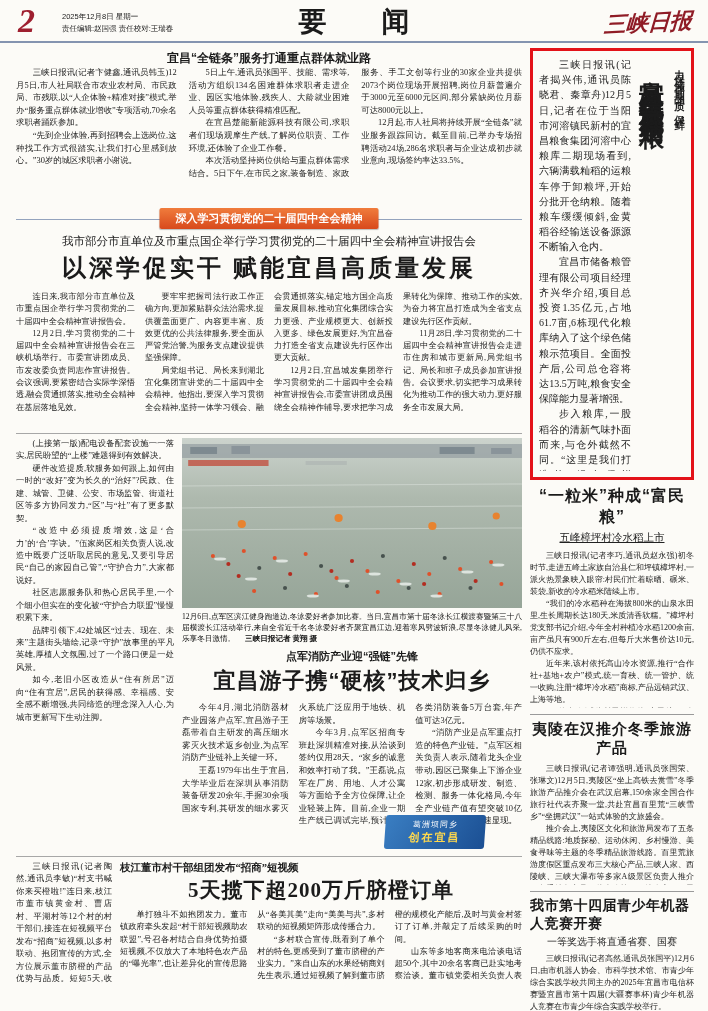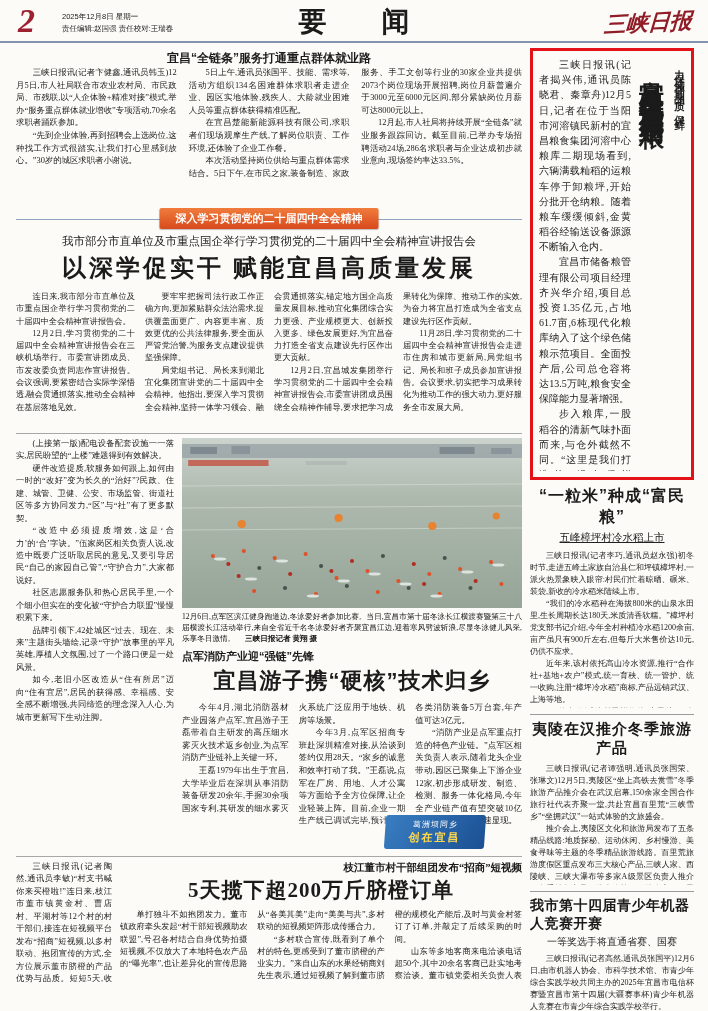--- a/index.html
+++ b/index.html
@@ -42,35 +42,35 @@
   .headline2{text-align:center;font:900 24px var(--serif);letter-spacing:3px;margin:3px 0 7px;}
   .study-body{height:138px;column-count:4;column-gap:10px;overflow:hidden;}
   .study-body p{font-size:8.2px;}
   
   .midzone{display:flex;gap:8px;margin-top:4px;height:414px;}
   .mid-left{width:158px;overflow:hidden;}
   .mid-right{flex:1;position:relative;overflow:hidden;}
   .photo{width:100%;height:170px;display:block;background:#aab4ac;}
   .caption{font-size:7.6px;line-height:1.45;text-align:justify;margin:3px 0 2px;color:#111;}
   .credit{white-space:nowrap;font-weight:700;margin-left:8px;}
-  .kicker3{font:700 11px var(--sans);margin-top:5px;}
+  .kicker3{text-align:center;font:700 11px var(--sans);margin-top:5px;}
   .headline3{text-align:center;font:900 22px var(--sans);letter-spacing:1px;margin:2px 0 6px;}
   .returnee-body{height:150px;column-count:3;column-gap:10px;overflow:hidden;position:relative;}
   .logo-box{position:absolute;left:203px;bottom:3px;width:100px;height:34px;
         background:linear-gradient(120deg,#3a7ec2,#1b4f93);border-radius:3px;color:#fff;
         display:flex;flex-direction:column;align-items:center;justify-content:center;
         font-family:var(--sans);transform:skewX(-4deg);}
   .logo-l1{font-size:8px;letter-spacing:1px;}
   .logo-l2{font-size:11px;font-weight:900;color:#ffd94d;letter-spacing:2px;}
   
   .bottomzone{display:flex;gap:8px;height:122px;margin-top:4px;}
   .bottom-left{width:96px;overflow:hidden;}
   .bottom-left p,.mid-left p{font-size:8.3px;}
   .bottom-right{flex:1;}
-  .kicker4{text-align:right;font:700 10.5px var(--serif);}
+  .kicker4{text-align:left;font:700 10.5px var(--serif);}
   .headline4{text-align:center;font:700 21px var(--serif);letter-spacing:1px;margin:1px 0 5px;}
   .orange-body{height:76px;column-count:3;column-gap:10px;overflow:hidden;}
   .orange-body p{font-size:8.2px;}
   
   .redbox{box-sizing:border-box;border:3px solid var(--boxred);height:432px;
         padding:6px 4px 6px 6px;display:flex;gap:5px;background:#fcfbf7;}
   .redbox-text{flex:1;overflow:hidden;}
   .redbox-text p{font-size:10px;line-height:1.52;}
   .redbox-heads{writing-mode:vertical-rl;padding-top:4px;}
   .v-kicker{font:700 10.5px var(--sans);letter-spacing:5px;margin-left:4px;}

